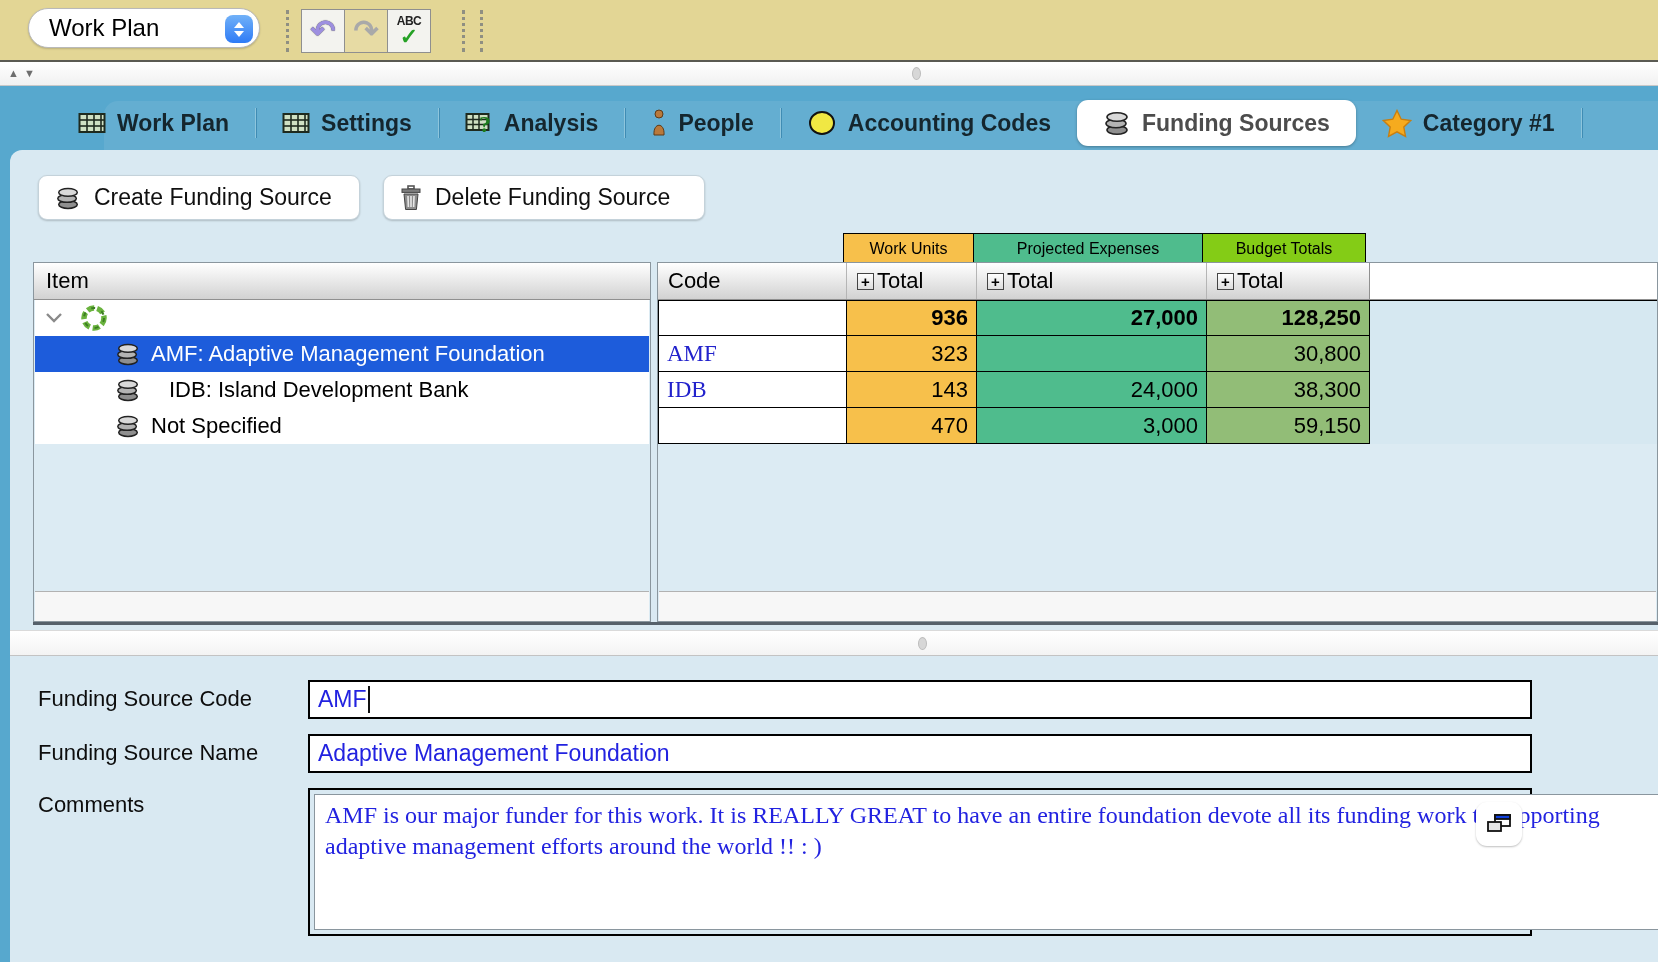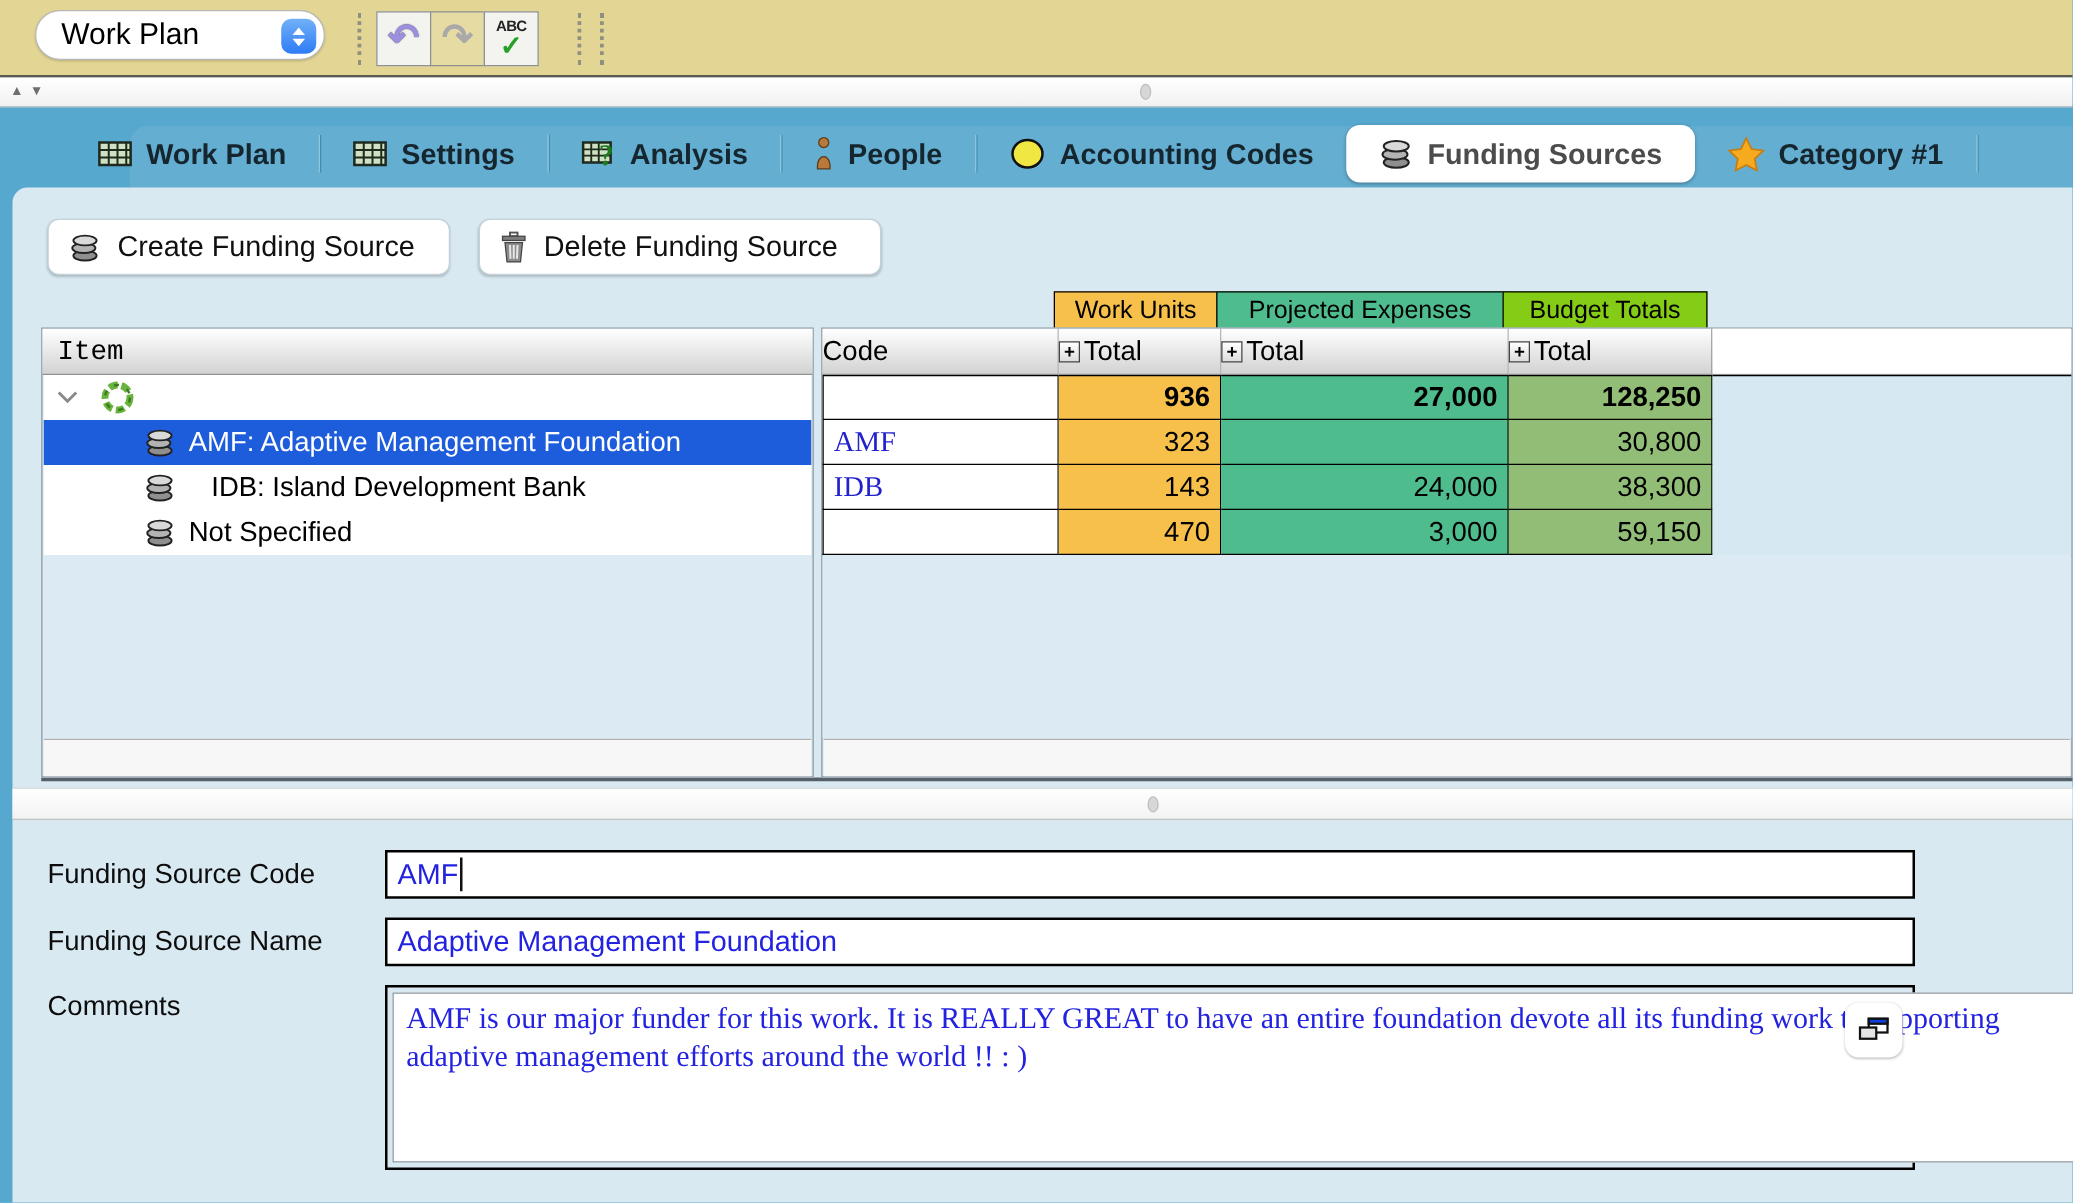--- a/index.html
+++ b/index.html
@@ -54,32 +54,32 @@
   
   .content { position:absolute; left:10px; top:63px; width:1648px; height:812px;
     background:#D9E9F2; border-radius:12px 0 0 0; }
   .act-btn { position:absolute; top:25px; height:45px; background:#fff;
     border:1px solid #c4d2da; border-radius:9px; box-shadow:0 1px 2px rgba(0,0,0,.2);
     display:flex; align-items:center; gap:13px; padding:0 22px 0 16px;
     font-size:23px; color:#101010; }
 
   
   .ghead { position:absolute; top:83px; height:31px; border:1.5px solid #000;
-    display:flex; align-items:center; justify-content:center; font-size:20px; color:#000; }
+    display:flex; align-items:center; justify-content:center; font-size:16px; color:#000; }
 
   
   .panes { position:absolute; left:23px; top:112px; width:1625px; height:363px;
     border-bottom:3px solid #55606a; }
   .pane { position:absolute; top:0; bottom:0; background:#dcebf3; border:1px solid #8a969e; }
   .pane-left { left:0; width:618px; }
   .pane-right { left:624px; right:0; }
   .pane-header { height:37px; background:linear-gradient(#ffffff,#d2d2d2);
     border-bottom:1px solid #909090; display:flex; align-items:center;
     font-size:22px; color:#000; }
-  .hdr-cell { height:100%; display:flex; align-items:center; 
+  .hdr-cell { height:100%; display:flex; align-items:center; padding-left:10px;
     border-right:1px solid #b5b5b5; }
   .plusbox { display:inline-flex; align-items:center; justify-content:center;
     width:17px; height:17px; border:1.5px solid #444; background:linear-gradient(#fff,#ddd);
     font-size:15px; font-weight:bold; line-height:1; margin-right:3px; color:#000; }
 
   
   .tree-row { height:36px; display:flex; align-items:center; background:#fff;
     font-size:22px; color:#000; }
   .tree-row.selected { background:#1d5cdb; color:#fff; }
   .tree-fill { position:absolute; left:1px; right:1px; top:182px; bottom:31px; background:#dcebf3; }
@@ -277,21 +277,21 @@
     <div class="ghead" style="left:962.5px; width:231px; background:#4FBC8D;">
       <span>Projected Expenses</span>
     </div>
     <div class="ghead" style="left:1192px; width:164px; background:#84cc16;">
       <span>Budget Totals</span>
     </div>
 
     <div class="panes">
 
       <div class="pane pane-left">
-        <div class="pane-header" style="padding-left:12px;font-family:Liberation Mono, monospace;">
+        <div class="pane-header" style="padding-left:12px;">
           <span>Item</span>
         </div>
         <div class="tree-fill"></div>
         <div class="tree-rows">
           <div class="tree-row">
             <span style="margin-left:10px;" class="icon">
               <svg width="18" height="12" viewBox="0 0 18 12">
                   <polyline points="2,2 9,9 16,2" fill="none" stroke="#8a8a8a" stroke-width="2.4"></polyline>
                 </svg>
             </span>

